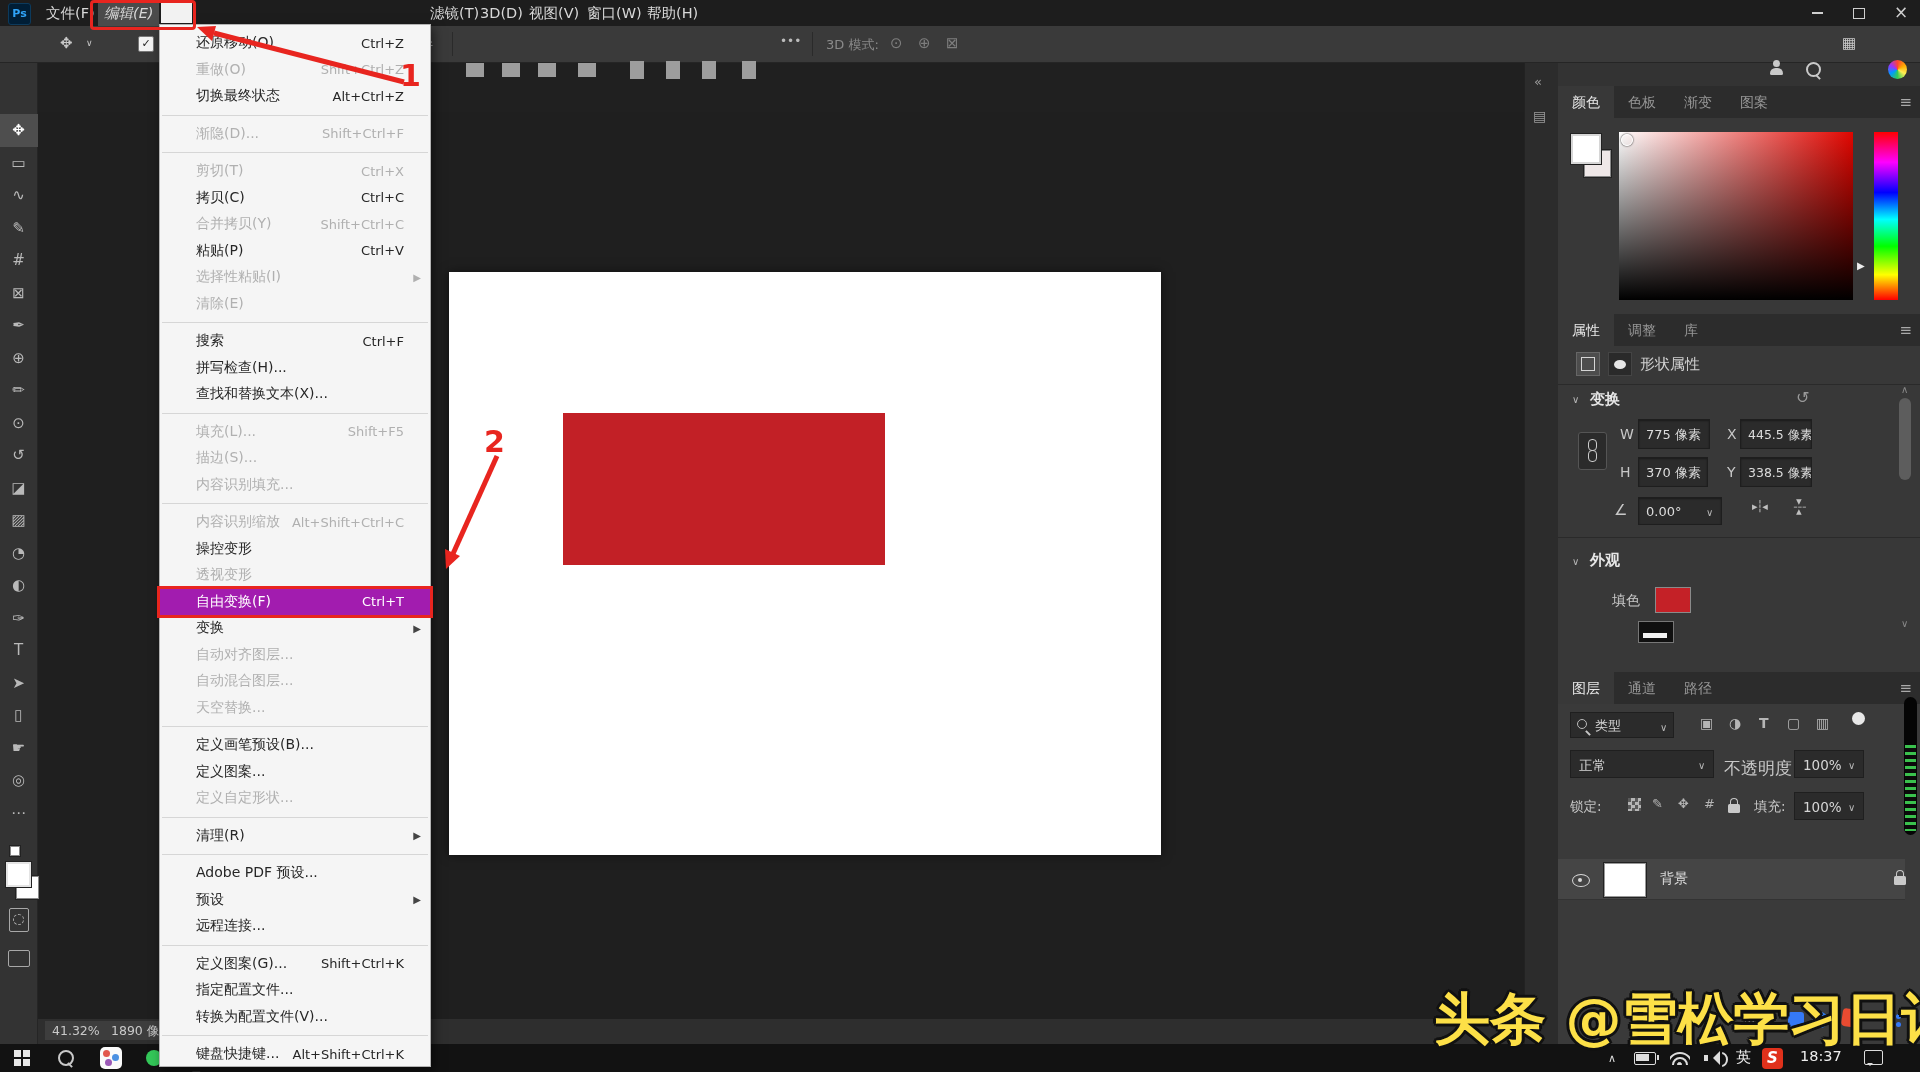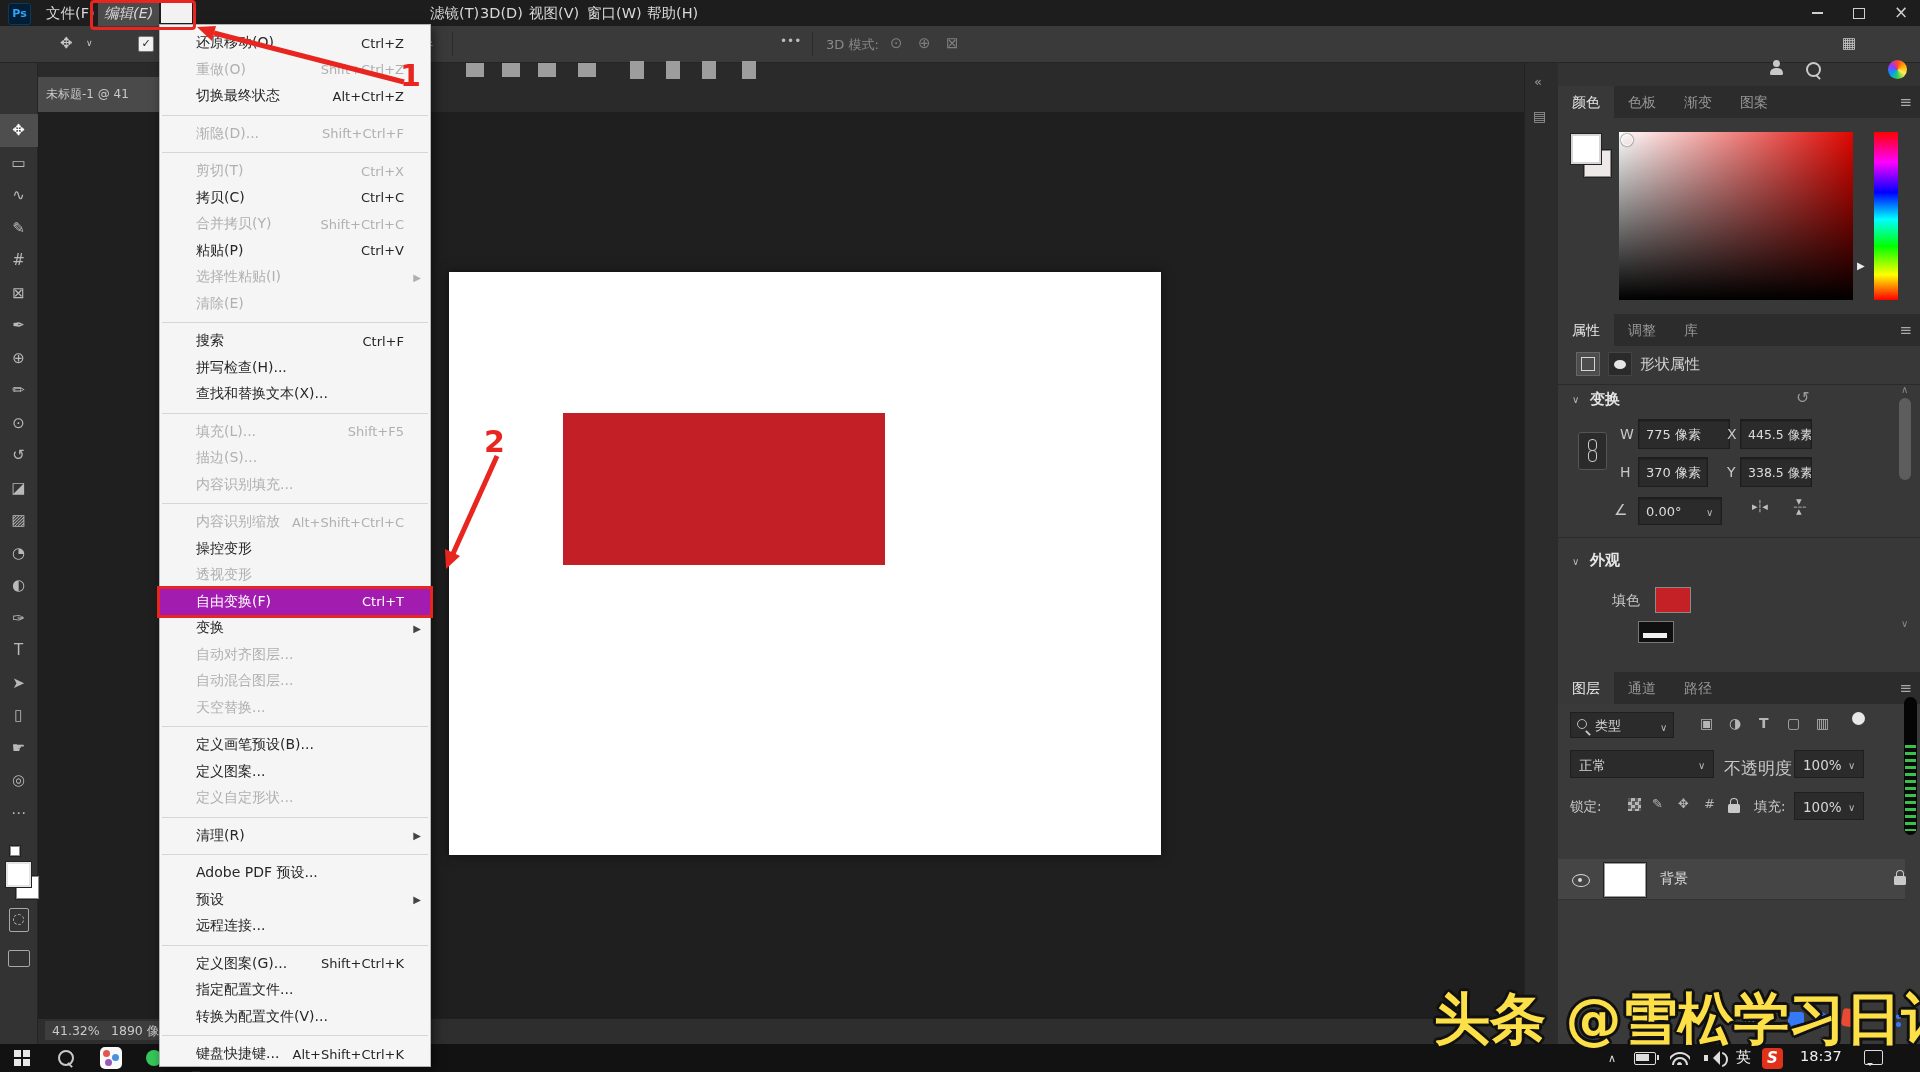--- a/index.html
+++ b/index.html
@@ -180,24 +180,20 @@
     <span class="opt-glyph" style="left:826px;font-size:13px;color:#8a8a8a;top:10px;">3D 模式:</span>
     <span class="opt-glyph" style="left:890px;color:#7d7d7d;">⊙</span>
     <span class="opt-glyph" style="left:918px;color:#7d7d7d;">⊕</span>
     <span class="opt-glyph" style="left:946px;color:#7d7d7d;">⊠</span>
     <span class="person" style="left:1768px;"></span>
     <span class="mag" style="left:1806px;top:36px;"></span>
     <span class="opt-glyph" style="left:1842px;color:#c9c9c9;">▦</span>
     <span class="rainbow" style="left:1888px;top:34px;"></span>
   </div>
 
-  <div class="tabstrip">
-    <span class="abs" style="left:-32px;top:16px;color:#9a9a9a;font-size:14px;">»</span>
-    <div class="doctab">未标题-1 @ 41</div>
-  </div>
 
   <div class="toolbar" id="tool-column">
       <span class="tool active">✥</span>
       <span class="tool">▭</span>
       <span class="tool">∿</span>
       <span class="tool">✎</span>
       <span class="tool">#</span>
       <span class="tool">⊠</span>
       <span class="tool">✒</span>
       <span class="tool">⊕</span>
@@ -264,21 +260,21 @@
   <span class="abs" style="left:1608px;top:352px;width:22px;height:22px;background:#2a2a2a;border:1px solid #444;z-index:2;">
     <i class="abs" style="left:5px;top:7px;width:12px;height:9px;border-radius:50%;background:#e6e6e6;"></i>
     </span>
   <span class="abs" style="left:1640px;top:355px;color:#d0d0d0;font-size:15px;z-index:2;">形状属性</span>
   <div class="pdivider" style="top:384px;z-index:2;"></div>
   <span class="chev" style="left:1572px;top:394px;z-index:2;">∨</span>
   <span class="secthead" style="left:1590px;top:390px;z-index:2;">变换</span>
   <span class="abs" style="left:1796px;top:388px;color:#999;font-size:16px;z-index:2;">↺</span>
   <div class="chain" style="z-index:2;"></div>
   <span class="flbl" style="left:1620px;top:426px;z-index:2;">W</span>
-  <div class="fld" style="left:1638px;top:419px;width:92px;z-index:2;">775 像素</div>
+  <div class="fld" style="left:1638px;top:419px;width:72px;z-index:2;">775 像素</div>
   <span class="flbl" style="left:1727px;top:426px;z-index:2;">X</span>
   <div class="fld" style="left:1740px;top:419px;width:72px;font-size:12.5px;z-index:2;">445.5 像素</div>
   <span class="flbl" style="left:1620px;top:464px;z-index:2;">H</span>
   <div class="fld" style="left:1638px;top:457px;width:70px;z-index:2;">370 像素</div>
   <span class="flbl" style="left:1727px;top:464px;z-index:2;">Y</span>
   <div class="fld" style="left:1740px;top:457px;width:72px;font-size:12.5px;z-index:2;">338.5 像素</div>
   <span class="flbl" style="left:1614px;top:501px;font-size:15px;z-index:2;">∠</span>
   <div class="fld" style="left:1638px;top:497px;width:84px;height:28px;line-height:28px;z-index:2;">0.00°</div>
   <span class="chev" style="left:1706px;top:507px;z-index:3;">∨</span>
   <span class="flipic" style="left:1752px;top:500px;z-index:2;">▸┆◂</span>

